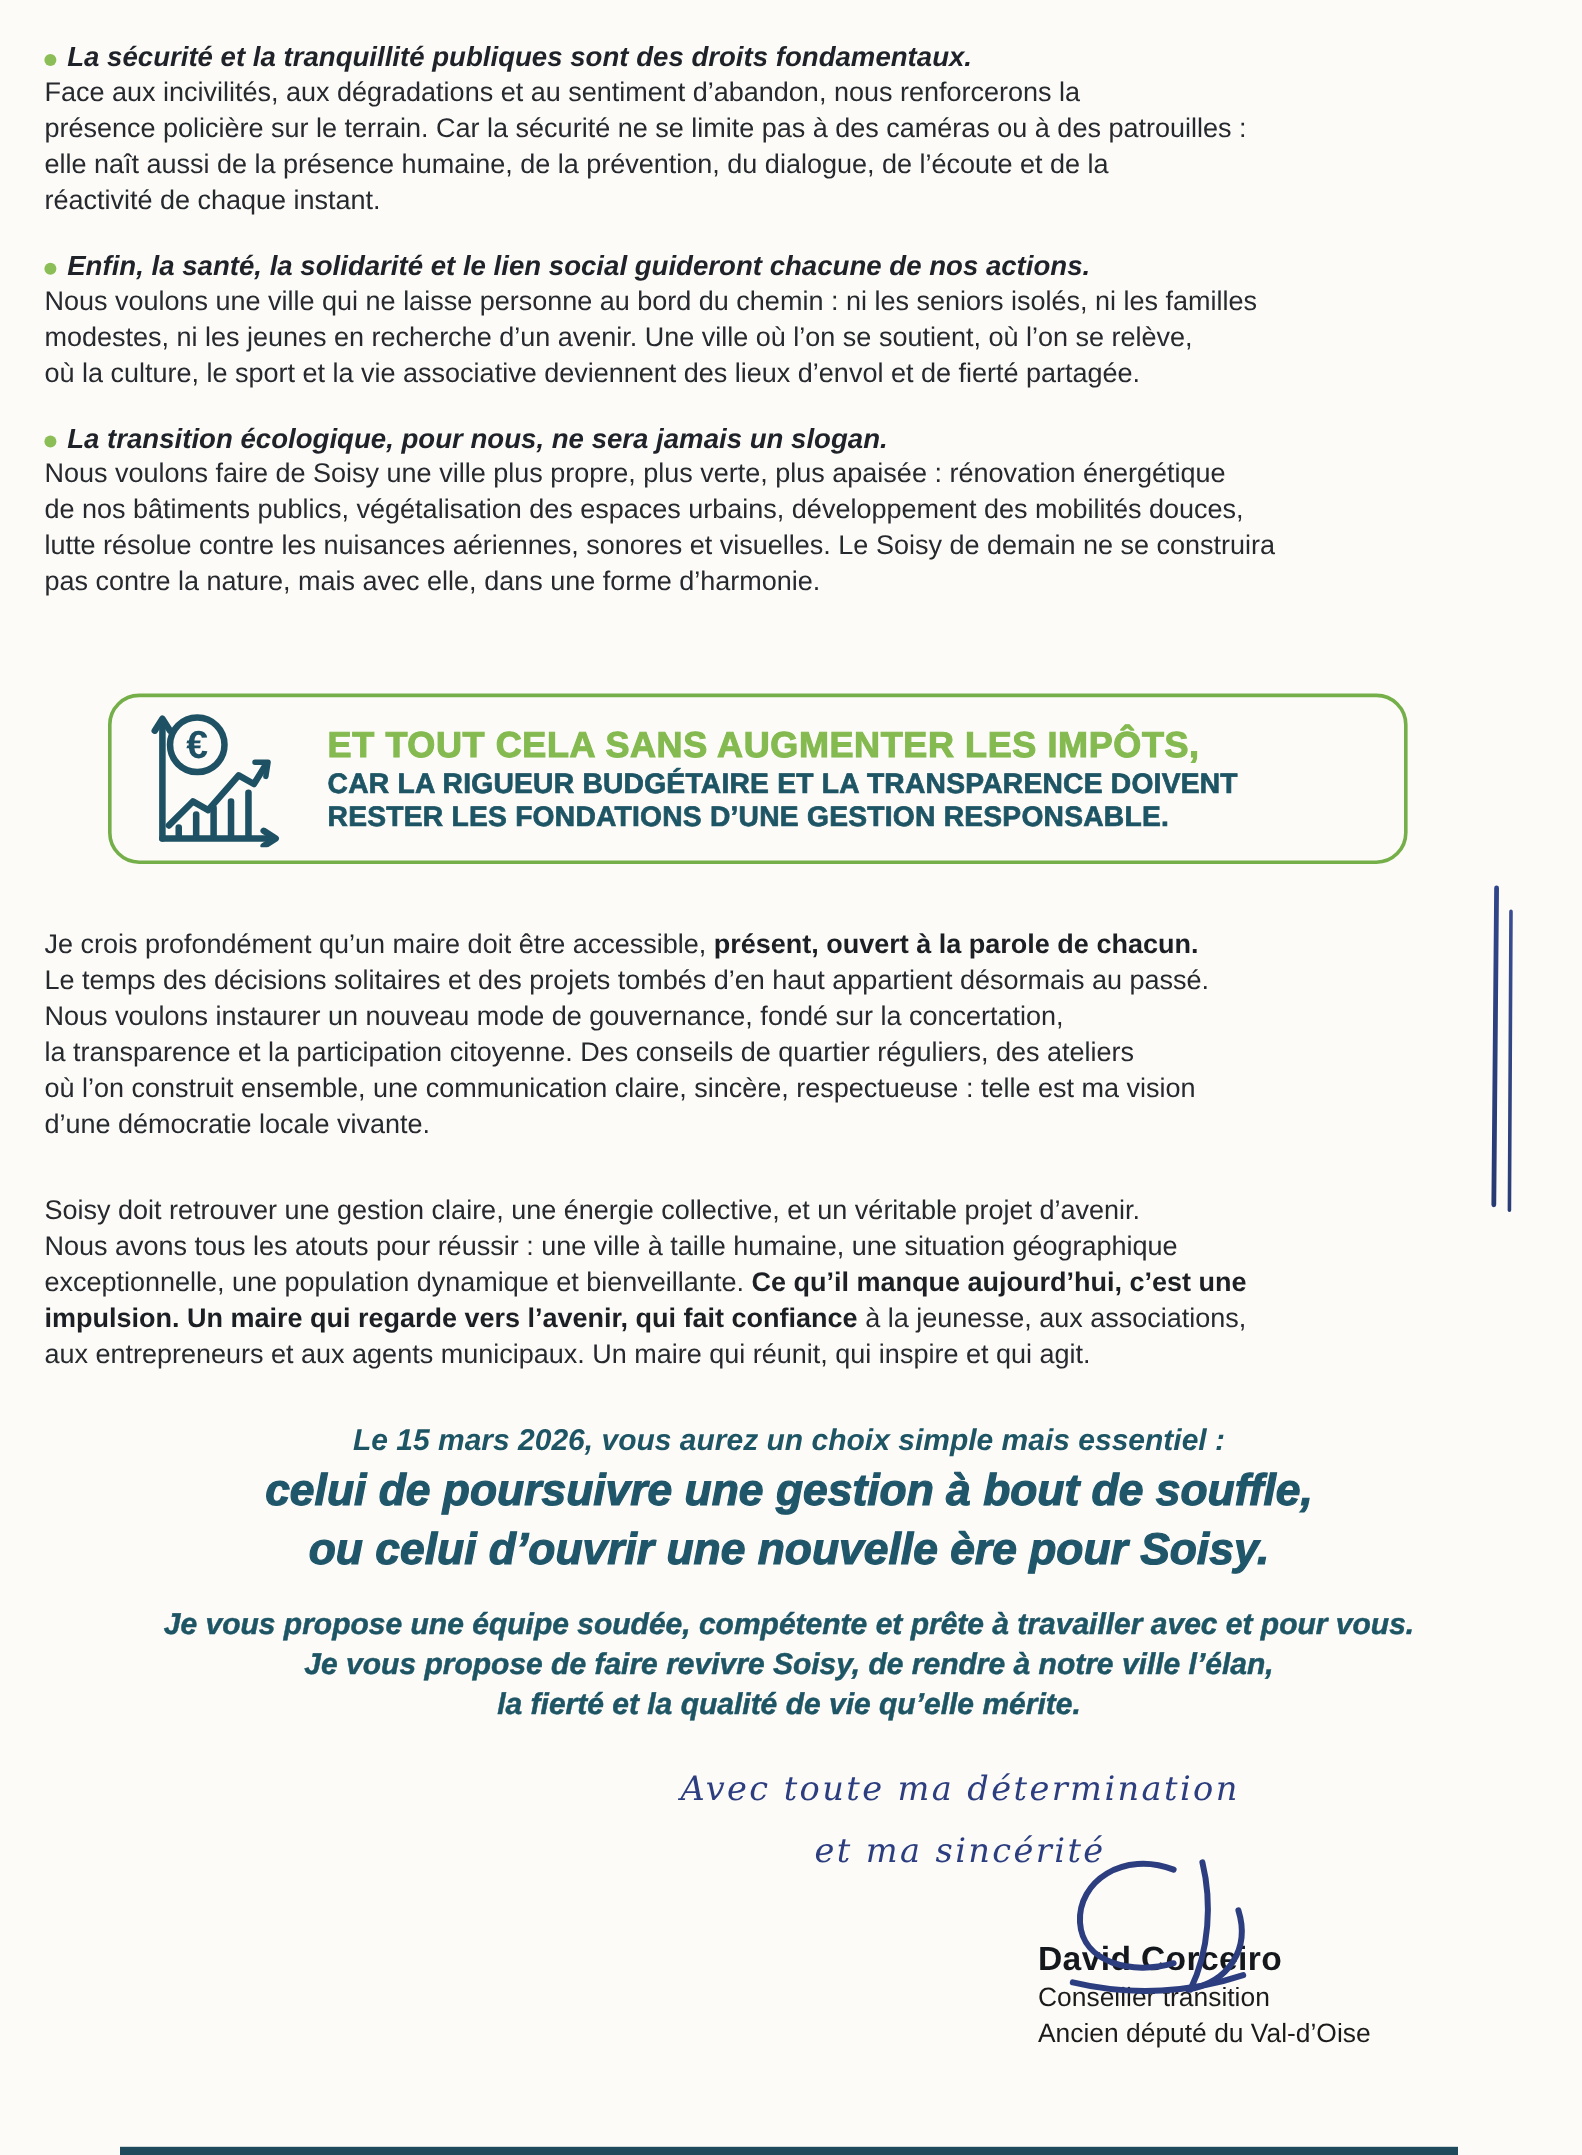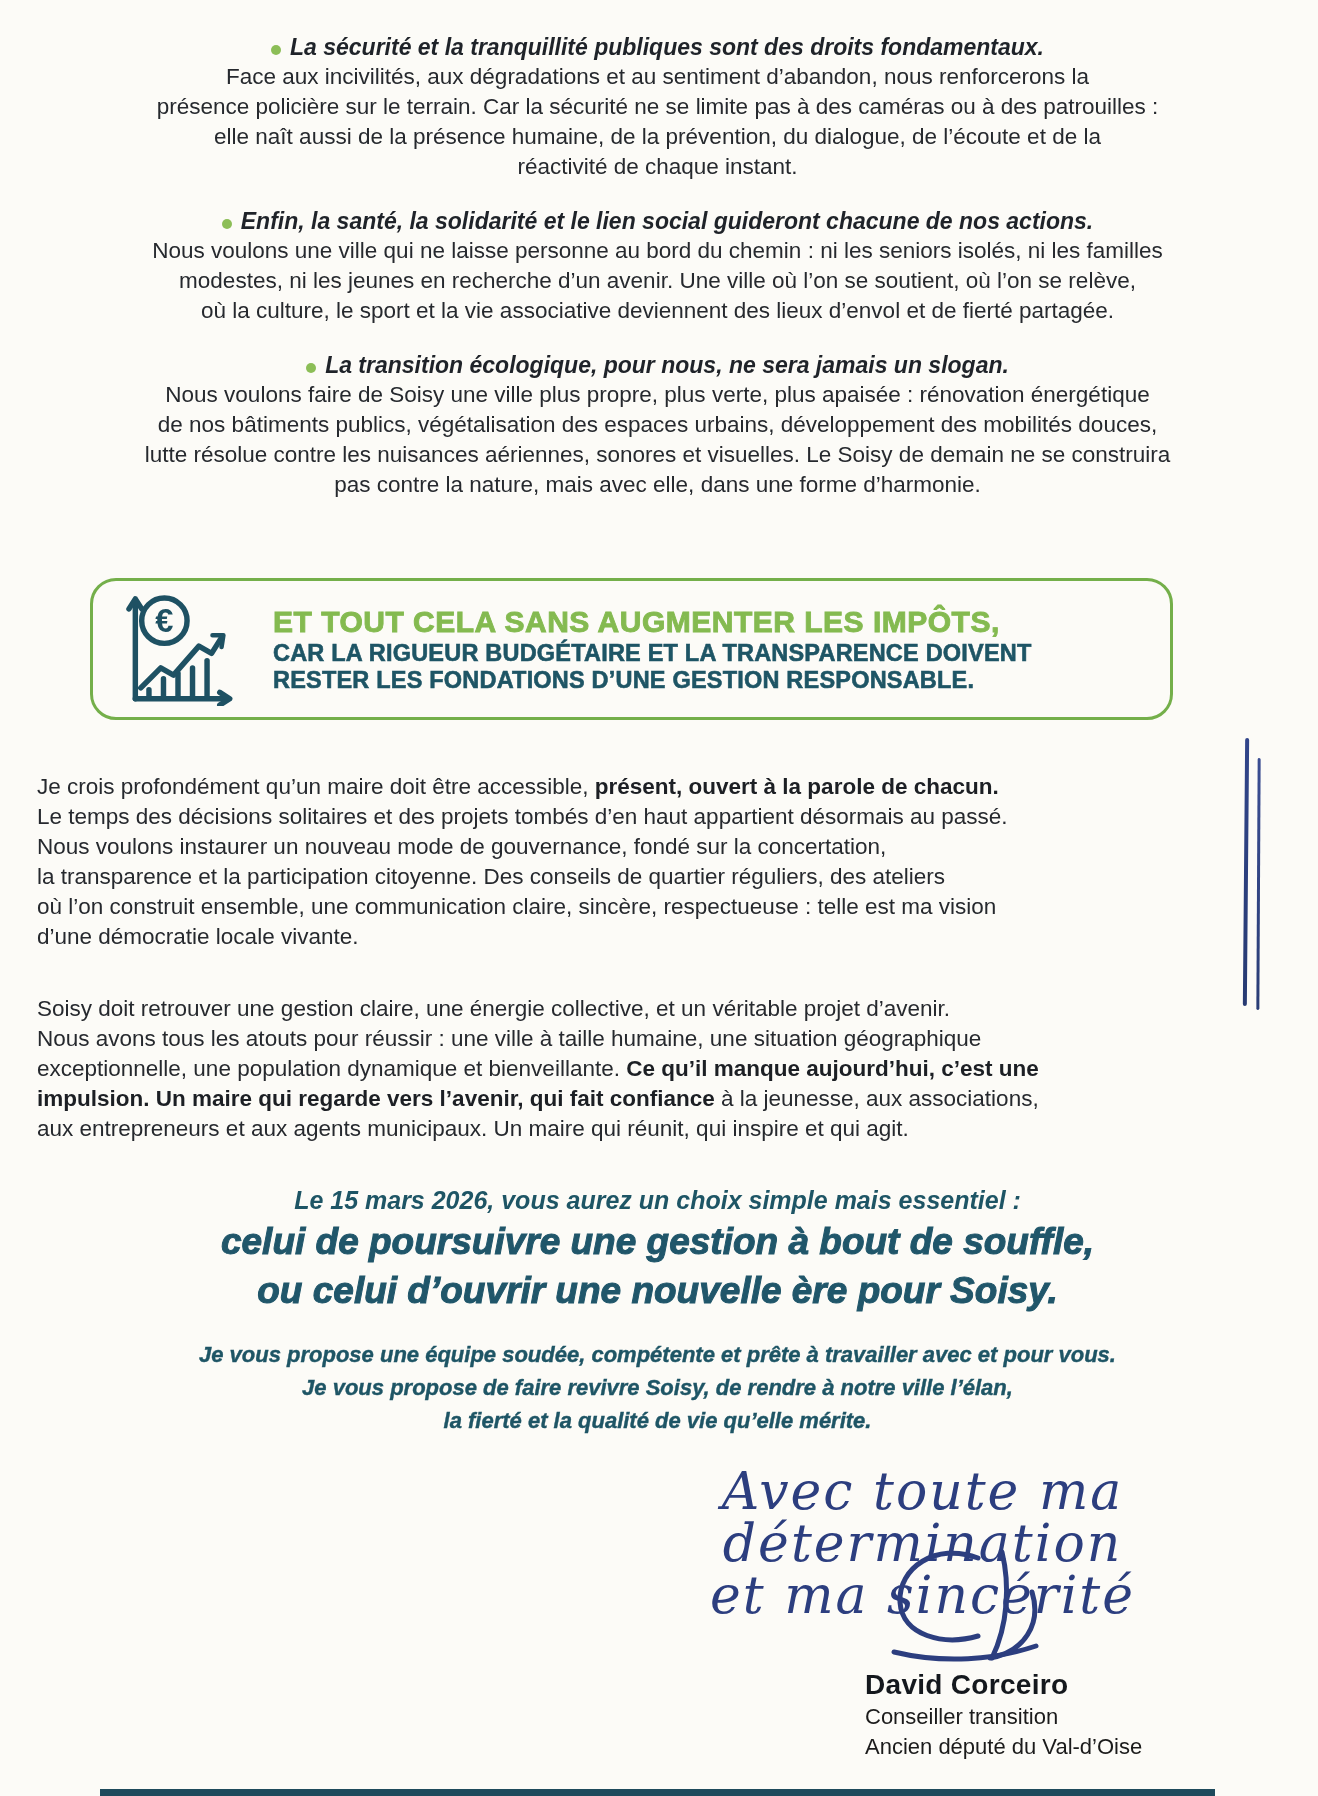--- a/index.html
+++ b/index.html
@@ -7,21 +7,21 @@
     position:relative;
     width:1318px; height:1796px;
     background:#FCFBF7;
     overflow:hidden;
     font-family:"Liberation Sans", sans-serif;
     color:#232323;
   }
   .content { padding:32px 40px 0 37px; }
 
   
-  .section { margin-bottom:24px;text-align:center; }
+  .section { margin-bottom:24px; }
   .section-header {
     font-size:23px; line-height:30px;
     font-weight:bold; font-style:italic;
     color:#1F2329;
   }
   .bullet {
     display:inline-block; width:10px; height:10px; border-radius:50%;
     background:#8CBE57; margin-right:9px; vertical-align:baseline;
   }
   .body-para {
@@ -69,32 +69,32 @@
     font-size:37px; line-height:47px;
     font-weight:bold; font-style:italic;
     color:#20566A;
     -webkit-text-stroke:1px #20566A;
     margin-top:2px;
   }
 
   
   .pledges { margin-top:24px; text-align:center; }
   .pledge-line {
-    font-size:22px; line-height:33px;
+    font-size:25px; line-height:33px;
     font-weight:bold; font-style:italic;
     color:#1E5565;
     -webkit-text-stroke:0.4px #1E5565;
   }
 
   
   .signature-zone { position:relative; margin-top:28px; height:300px; }
   .handwriting {
     width:fit-content; margin-left:530px; text-align:center;
     font-family:"DejaVu Serif", serif; font-style:italic;
-    font-size:52px; line-height:52px;
+    font-size:28px; line-height:52px;
     color:#2C3E7F;
     letter-spacing:2px;
   }
   .monogram { position:absolute; left:845px; top:75px; }
   .sig-block { margin:48px 0 0 828px; }
   .sig-name {
     font-size:28px; font-weight:bold; color:#14181D; letter-spacing:0.3px;
   }
   .sig-title { font-size:22px; line-height:28px; color:#1B1B1B; margin-top:2px; }
   .sig-title + .sig-title { margin-top:2px; }

